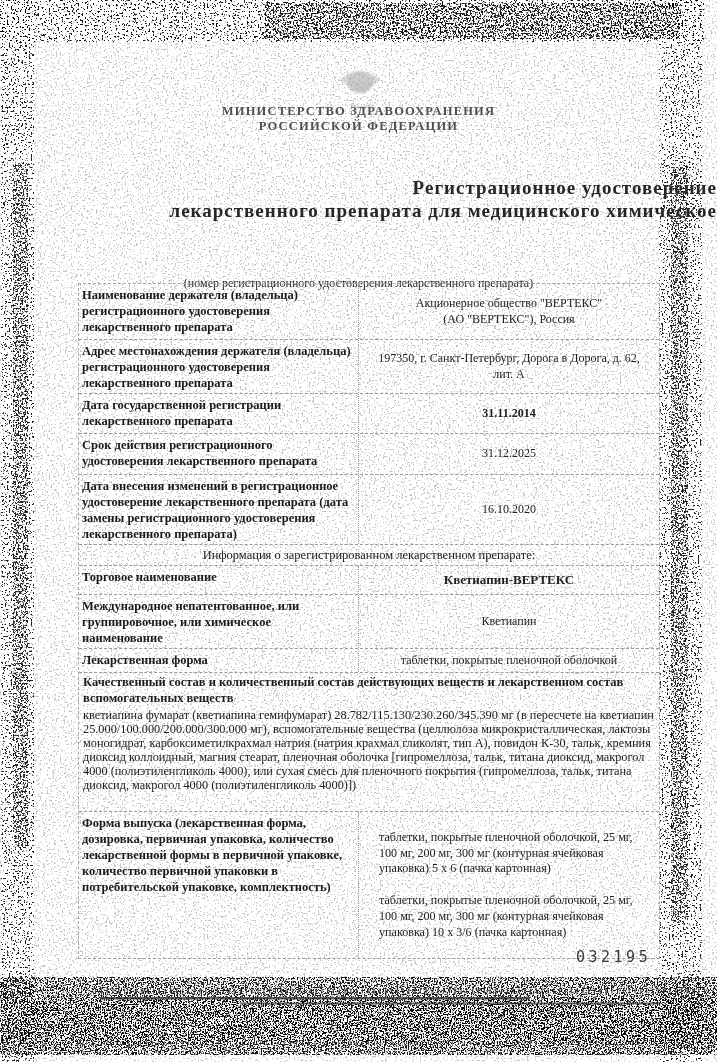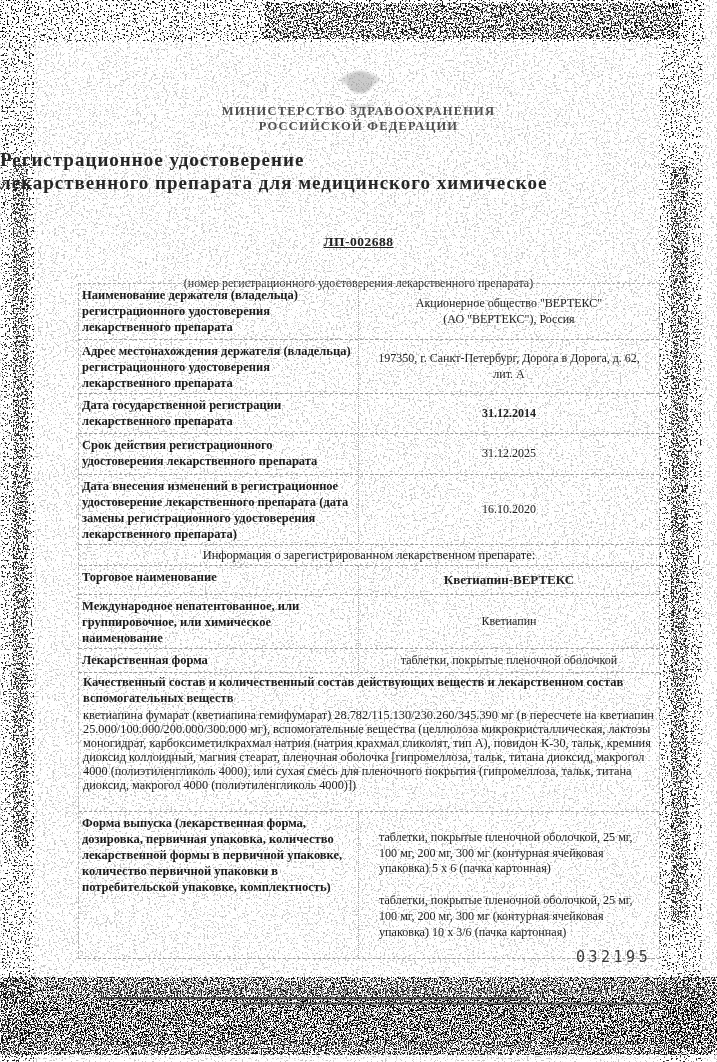--- a/index.html
+++ b/index.html
@@ -13,22 +13,22 @@
     color:#1c1c1c;
   }
   
   .emblem{position:absolute;left:330px;top:66px;width:60px;height:48px;opacity:.5;filter:blur(1.1px);}
   .ministry{
     position:absolute;left:0;top:104px;width:100%;
     text-align:center;font-weight:bold;font-size:12.5px;line-height:15px;
     letter-spacing:1.2px;color:#4f4f4f;filter:blur(.35px);
   }
   .doc-title{
-    position:absolute;left:0;top:148px;width:100%;
-    text-align:left;font-weight:bold;font-size:19px;line-height:23px;
+    position:absolute;left:0;top:176px;width:100%;
+    text-align:right;font-weight:bold;font-size:19px;line-height:23px;
     letter-spacing:1px;color:#262626;filter:blur(.3px);
   }
   .reg-num{
     position:absolute;left:0;top:234px;width:100%;
     text-align:center;font-weight:bold;font-size:13.5px;
     text-decoration:underline;letter-spacing:.5px;color:#222;
   }
   .reg-note{
     position:absolute;left:0;top:252px;width:100%;
     text-align:center;font-size:12px;color:#2a2a2a;margin-top:24px;
@@ -123,40 +123,39 @@
   <div class="ministry">
     <div>МИНИСТЕРСТВО ЗДРАВООХРАНЕНИЯ</div>
     <div>РОССИЙСКОЙ ФЕДЕРАЦИИ</div>
   </div>
 
   <div class="doc-title">
     <div>Регистрационное удостоверение</div>
     <div>лекарственного препарата для медицинского химическое</div>
   </div>
 
-  <div class="reg-num">ЛП-002688</div>
   <div class="reg-note">(номер регистрационного удостоверения лекарственного препарата)</div>
 
   <div class="cert-table">
 
     <div class="t-row" style="min-height:55px">
       <div class="t-label">Наименование держателя (владельца) регистрационного удостоверения лекарственного препарата</div>
       <div class="t-value">Акционерное общество "ВЕРТЕКС"
 (АО "ВЕРТЕКС"), Россия</div>
     </div>
 
     <div class="t-row" style="min-height:52px">
       <div class="t-label">Адрес местонахождения держателя (владельца) регистрационного удостоверения лекарственного препарата</div>
       <div class="t-value">197350, г. Санкт-Петербург, Дорога в Дорога, д. 62,
 лит. А</div>
     </div>
 
     <div class="t-row" style="min-height:40px">
       <div class="t-label">Дата государственной регистрации лекарственного препарата</div>
-      <div class="t-value bold">31.12.2014</div>
+      <div class="t-value bold">31.11.2014</div>
     </div>
 
     <div class="t-row" style="min-height:41px">
       <div class="t-label">Срок действия регистрационного удостоверения лекарственного препарата</div>
       <div class="t-value">31.12.2025</div>
     </div>
 
     <div class="t-row" style="min-height:65px">
       <div class="t-label">Дата внесения изменений в регистрационное удостоверение лекарственного препарата (дата замены регистрационного удостоверения лекарственного препарата)</div>
       <div class="t-value">16.10.2020</div>

